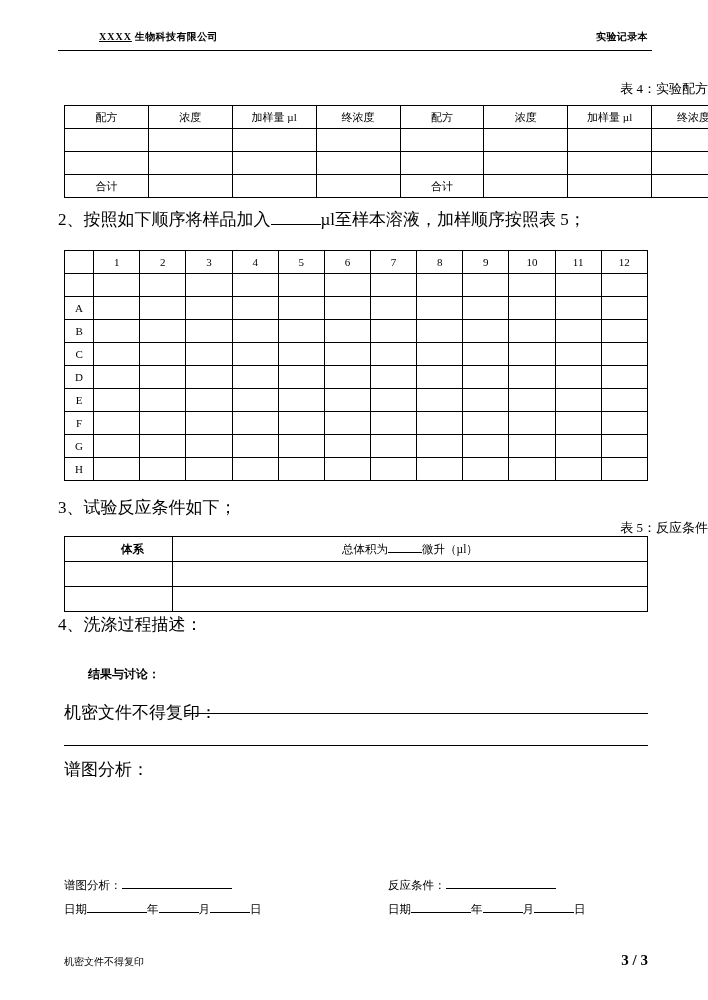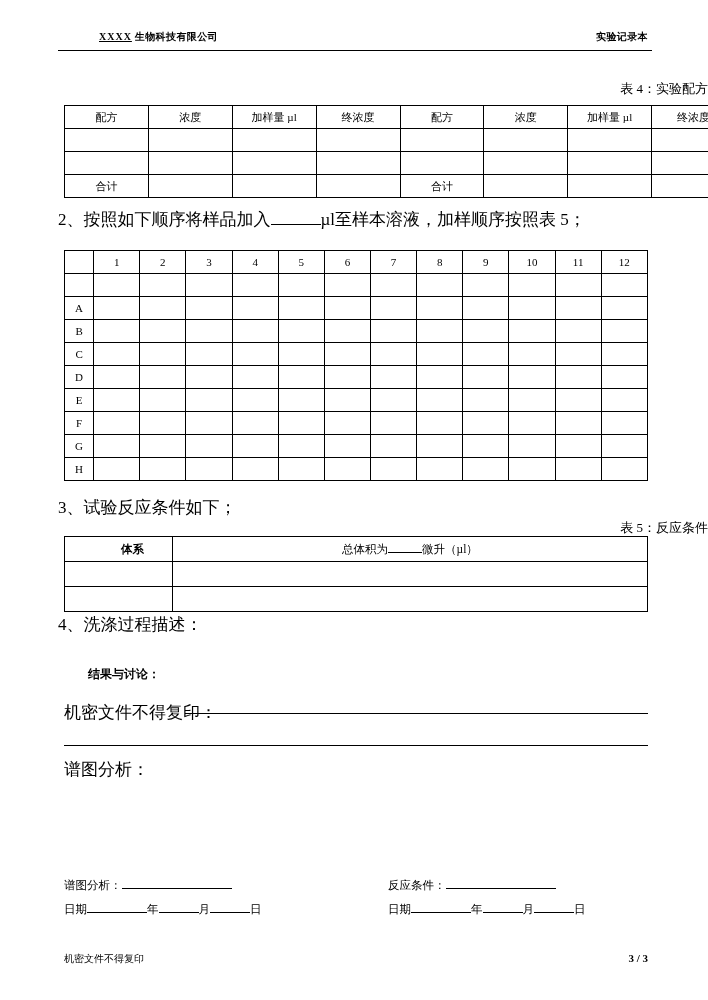--- a/index.html
+++ b/index.html
@@ -137,21 +137,21 @@
   .doc-footer {
     position: absolute;
     left: 64px;
     top: 952px;
     width: 584px;
     display: flex;
     justify-content: space-between;
     align-items: baseline;
     font-size: 10px;
   }
-  .doc-footer .page-no { font-weight: bold; font-size: 11px; }
+  .doc-footer .page-no { font-weight: bold; font-size: 15px; }
 </style>
 </head>
 <body>
 
 <div class="page">
 
   <div class="doc-header">
     <div class="hdr-left"><span class="xxxx">XXXX</span><span> 生物科技有限公司</span></div>
     <div class="hdr-right">实验记录本</div>
   </div>

